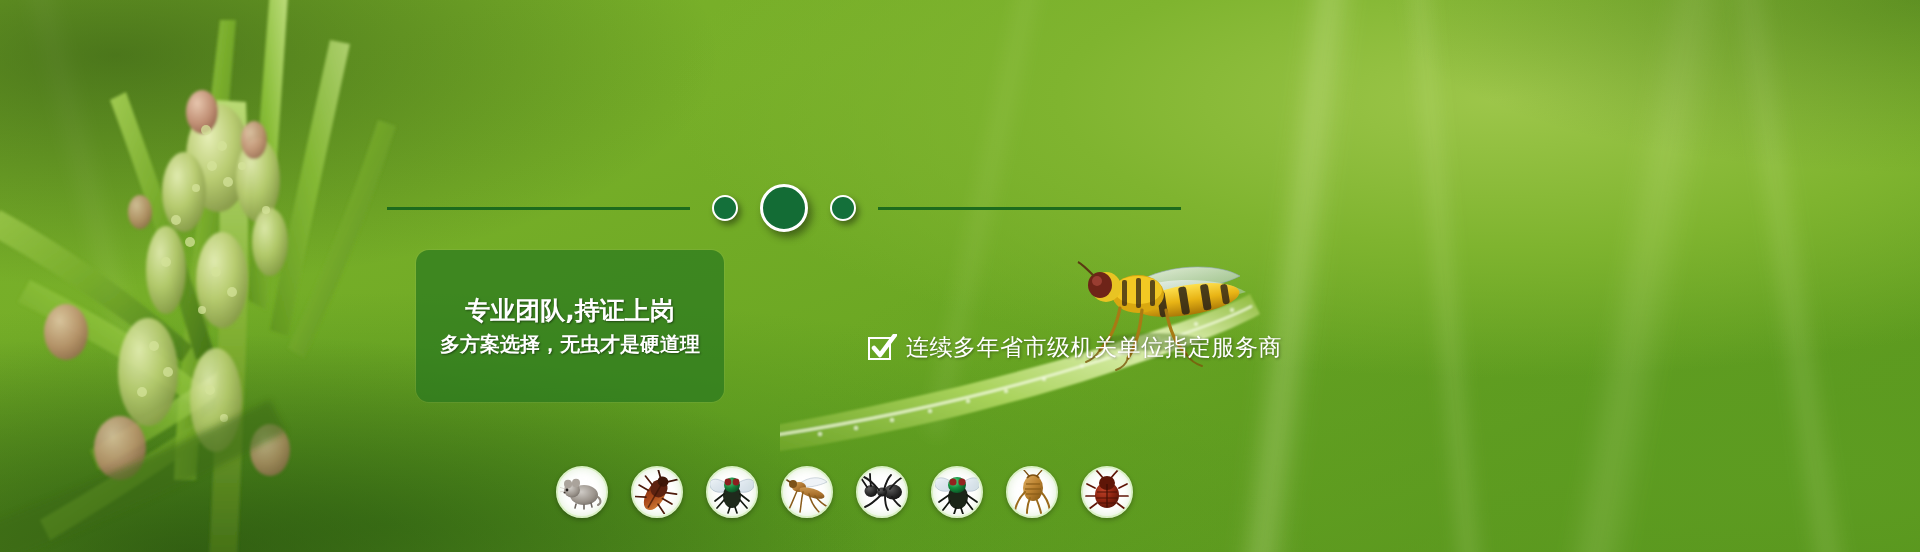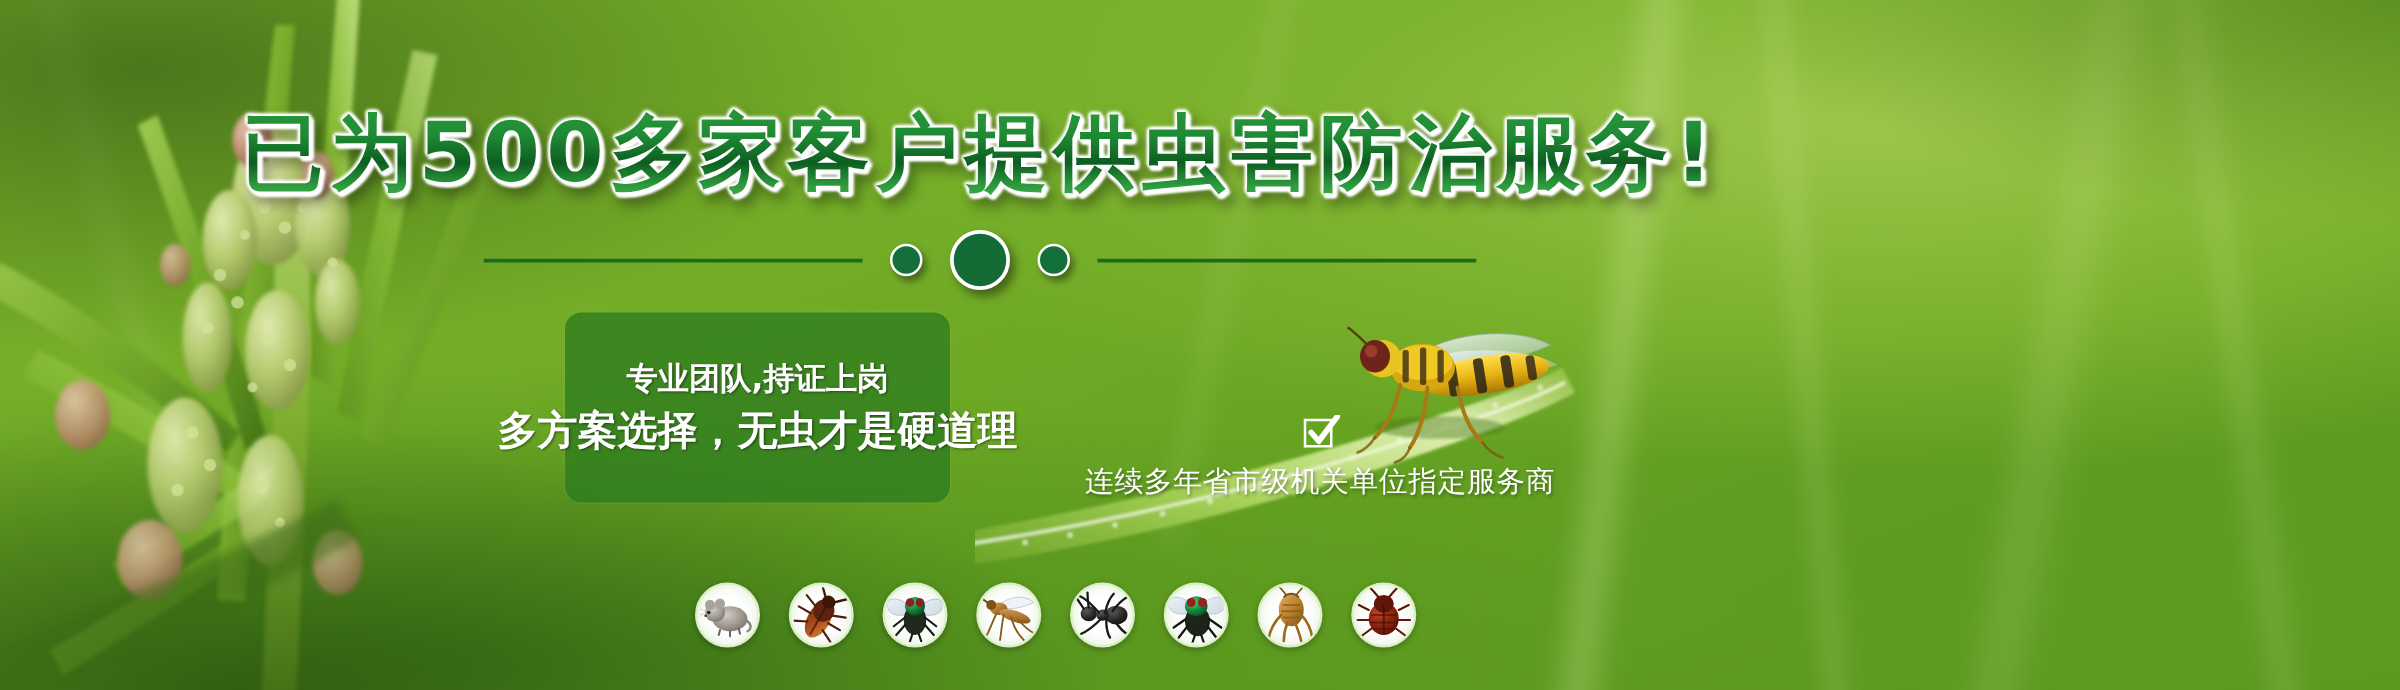--- a/index.html
+++ b/index.html
@@ -93,44 +93,43 @@
     box-shadow:4px 5px 8px rgba(0,0,0,.42);
   }
 
   
   .panel {
     position:absolute; left:416px; top:250px;
     width:308px; height:152px;
     border-radius:13px;
     background:rgba(42,120,30,.72);
     box-shadow:0 0 0 1px rgba(255,255,255,.06);
-    margin-left:36px;
   }
   .panel-lines {
     position:absolute; left:-76px; top:0; width:460px; height:152px;
     display:flex; flex-direction:column; justify-content:center; gap:4px;
   }
   .panel-lines div {
     text-align:center;
     color:#ffffff;
     font-family:"DejaVu Sans", sans-serif;
     font-weight:bold;
     white-space:nowrap;
     text-shadow:1px 1px 2px rgba(0,0,0,.45);
   }
   .pl1 { font-size:25px; letter-spacing:0px; }
-  .pl2 { font-size:32px; letter-spacing:0px; }
+  .pl2 { font-size:20px; letter-spacing:0px; }
   .pl3 { font-size:26px; letter-spacing:0px; }
 
   
   .checklist {
     position:absolute; left:868px; top:332px;
     display:flex; flex-direction:column; gap:22px;
   }
-  .check-row { display:flex; align-items:center; gap:11px;flex-direction:column; }
+  .check-row { display:flex; align-items:center; gap:11px; }
   .check-box { width:27px; height:27px; position:relative; flex:0 0 auto; }
   .check-box .sq {
     position:absolute; left:0; top:3px; width:23px; height:23px;
     border:2px solid #ffffff;
   }
   .check-box .tick {
     position:absolute; left:2px; top:0px;
     width:27px; height:27px;
   }
   .check-label {
@@ -343,21 +342,20 @@
         </g>
         <g stroke="#7d5a0c" stroke-width="2" fill="none" stroke-linecap="round" opacity=".8">
           <path d="M20 96 C16 102 12 106 6 108"></path>
           <path d="M48 104 C46 110 42 114 36 116"></path>
           <path d="M106 100 C110 106 116 110 122 112"></path>
         </g>
       </g>
     </svg>
   </div>
 
-  <div class="headline">已为500多家客户提供虫害防治服务!</div>
 
   <div class="decor">
     <span class="decor-line"></span>
     <span class="dot-sm"></span>
     <span class="dot-lg"></span>
     <span class="dot-sm"></span>
     <span class="decor-line"></span>
   </div>
 
   <div class="panel">

